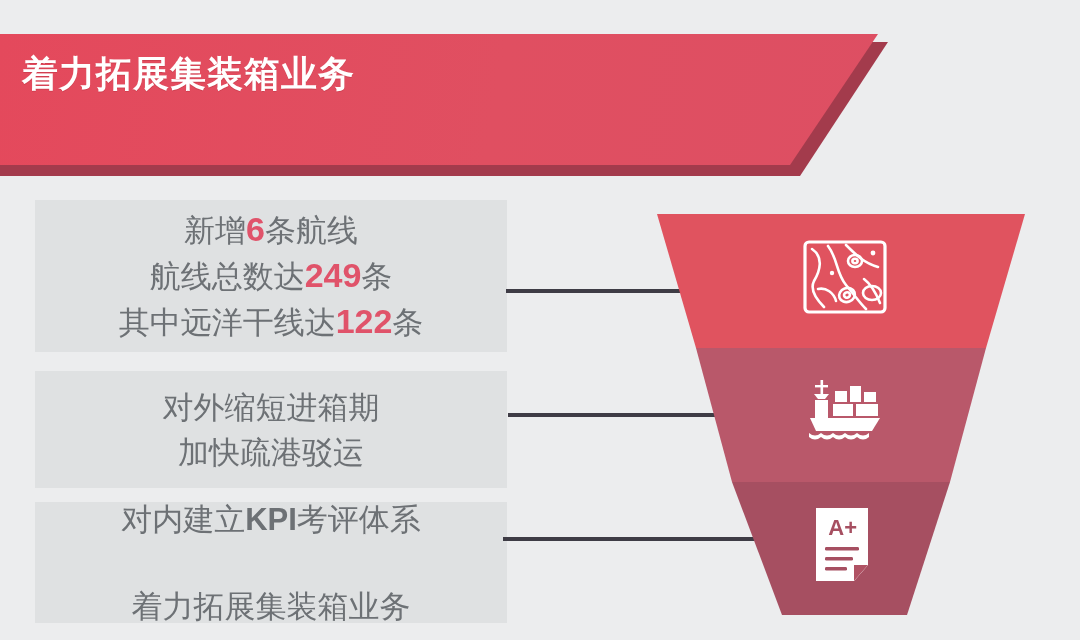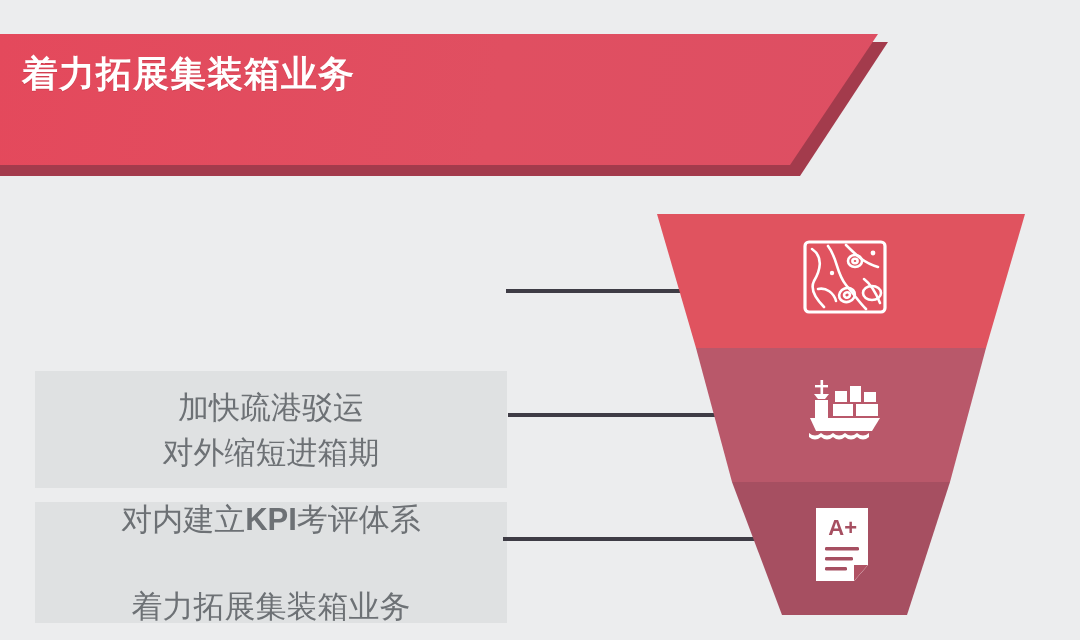--- a/index.html
+++ b/index.html
@@ -137,23 +137,28 @@
 <div id="stage" style="background: rgb(236, 237, 238);">
 
   <div class="banner-wrap">
     <div class="banner-shadow"></div>
     <div class="banner-main"></div>
     <div class="banner-text">
       <span class="banner-line">着力拓展集装箱业务</span>
     </div>
   </div>
 
+  <div class="panel" id="panel-1" style="background: rgb(223, 225, 226);">
+      <div class="panel-line"><span>新增</span><span class="num">6</span><span>条航线</span></div>
+      <div class="panel-line"><span>航线总数达</span><span class="num">249</span><span>条</span></div>
+      <div class="panel-line"><span>其中远洋干线达</span><span class="num">122</span><span>条</span></div>
+    </div>
   <div class="panel" id="panel-2" style="background: rgb(223, 225, 226);">
+      <div class="panel-line"><span>对外缩短进箱期</span></div>
       <div class="panel-line"><span>加快疏港驳运</span></div>
-      <div class="panel-line"><span>对外缩短进箱期</span></div>
     </div>
   <div class="panel" id="panel-3" style="background: rgb(223, 225, 226);">
       <div class="panel-line"><span>对内建立</span><span class="kpi">KPI</span><span>考评体系</span></div>
       <div class="panel-line"><span>着力拓展集装箱业务</span></div>
     </div>
 
   <div class="connector" id="connector-1" style="background: rgb(62, 60, 69);"></div>
   <div class="connector" id="connector-2" style="background: rgb(62, 60, 69);"></div>
   <div class="connector" id="connector-3" style="background: rgb(62, 60, 69);"></div>
 

